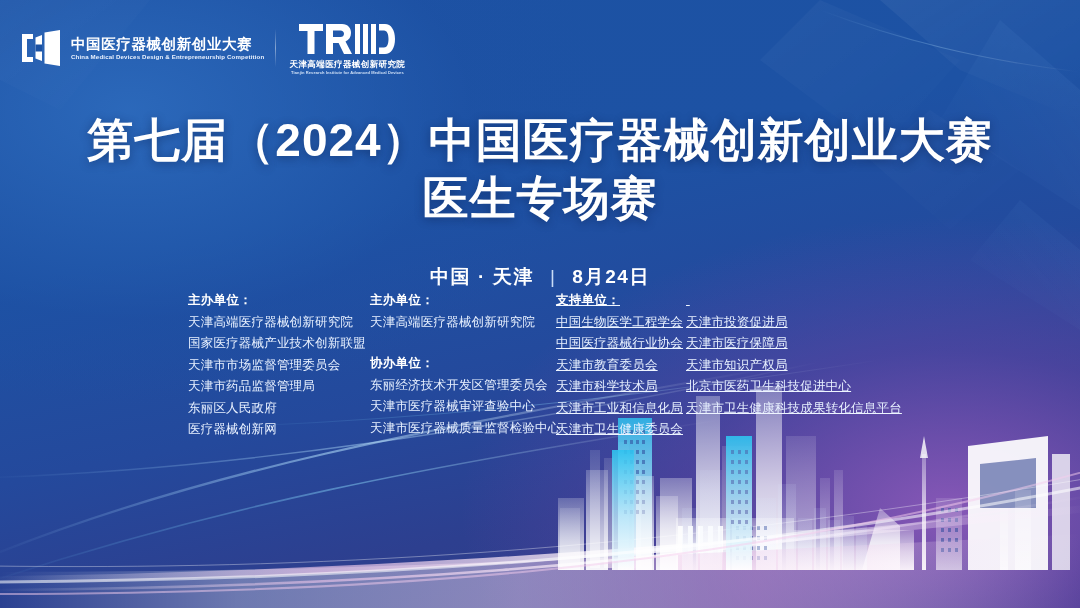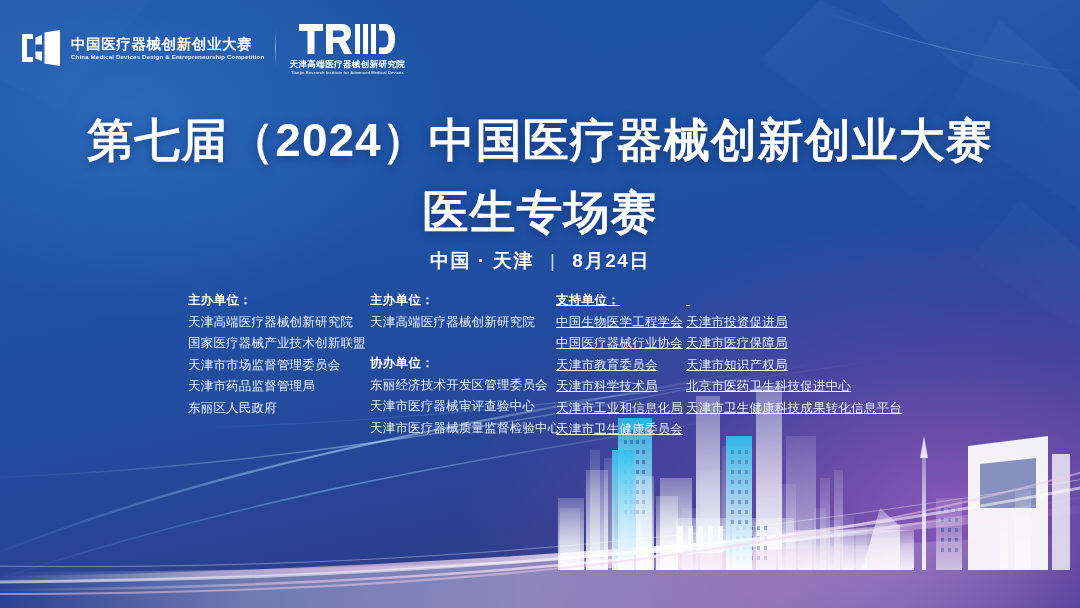--- a/index.html
+++ b/index.html
@@ -27,25 +27,25 @@
   .triid{display:flex;align-items:flex-end;gap:0;}
   .logo-b-cn{color:#fff;font-size:8.5px;font-weight:700;letter-spacing:.4px;margin-top:4px;white-space:nowrap;}
   .logo-b-en{color:#cfe0f7;font-size:4px;font-weight:600;letter-spacing:.1px;margin-top:2px;white-space:nowrap;}
   
   .title-wrap{position:absolute;left:0;right:0;top:112px;text-align:center;z-index:6;}
   .title-main{
     color:#ffffff;font-size:46px;font-weight:800;letter-spacing:1px;line-height:1.24;
     text-shadow:0 2px 10px rgba(8,26,70,.45);white-space:nowrap;
   }
   .title-sub{
-    color:#ffffff;font-size:46px;font-weight:800;letter-spacing:1px;line-height:1.24;margin-top:15px;
+    color:#ffffff;font-size:46px;font-weight:800;letter-spacing:1px;line-height:1.24;margin-top:1px;
     text-shadow:0 2px 10px rgba(8,26,70,.45);
   }
   .meta-line{
-    position:absolute;left:0;right:0;top:248px;text-align:center;z-index:6;
+    position:absolute;left:0;right:0;top:264px;text-align:center;z-index:6;
     color:#ffffff;font-size:19px;font-weight:700;letter-spacing:1.6px;
   }
   .meta-sep{display:inline-block;margin:0 9px;color:#c9dcf6;font-weight:400;}
   
   .orgs{position:absolute;left:188px;top:290px;display:flex;gap:0;z-index:6;color:#eef5ff;}
   .col{display:flex;flex-direction:column;}
   .col-1{width:182px;}
   .col-2{width:186px;}
   .col-3{display:flex;gap:0;text-decoration:underline;}
   .subcol-a{width:130px;}
@@ -152,20 +152,21 @@
 
   <div class="orgs">
 
     <div class="col col-1">
       <div class="hd">主办单位：</div>
       <div class="it">天津高端医疗器械创新研究院</div>
       <div class="it">国家医疗器械产业技术创新联盟</div>
       <div class="it">天津市市场监督管理委员会</div>
       <div class="it">天津市药品监督管理局</div>
       <div class="it">东丽区人民政府</div>
+      <div class="it">医疗器械创新网</div>
     </div>
 
     <div class="col col-2">
       <div class="hd">主办单位：</div>
       <div class="it">天津高端医疗器械创新研究院</div>
       <div class="gap"></div>
       <div class="hd">协办单位：</div>
       <div class="it">东丽经济技术开发区管理委员会</div>
       <div class="it">天津市医疗器械审评查验中心</div>
       <div class="it">天津市医疗器械质量监督检验中心</div>

